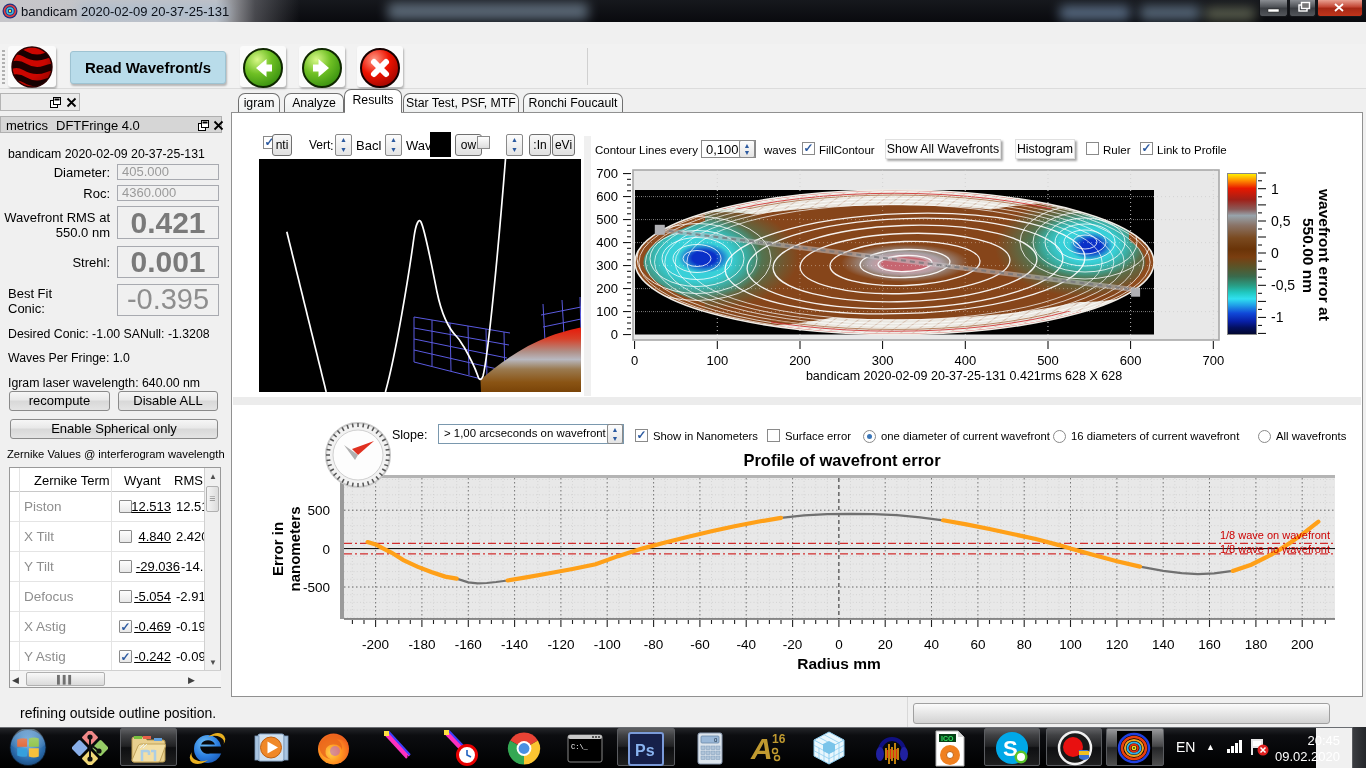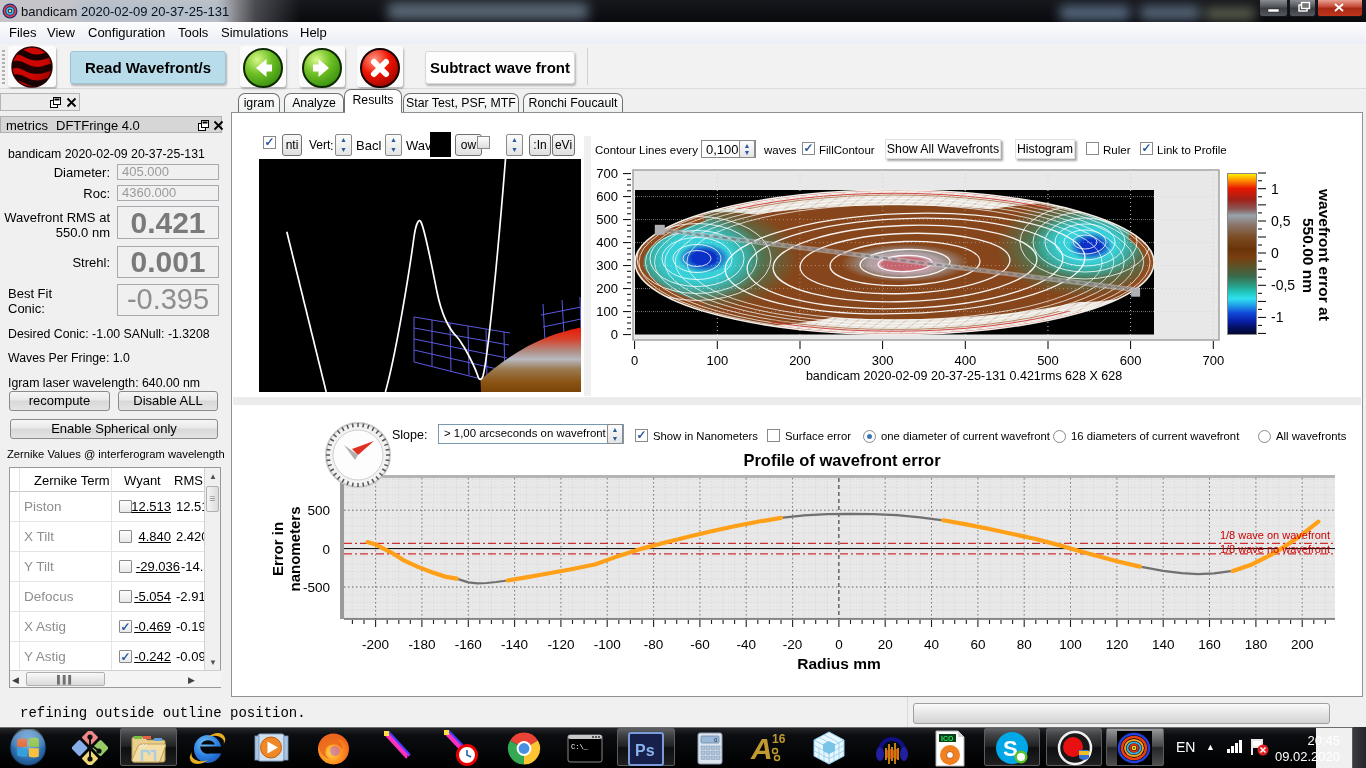--- a/index.html
+++ b/index.html
@@ -35,21 +35,21 @@
 
 .cb { position:absolute; width:13px; height:13px; background:#fff; border:1px solid #8a8a8a; font-size:12px; line-height:11px; text-align:center; color:#2c5aa0; font-weight:bold; }
 .radio { position:absolute; width:13px; height:13px; background:#fff; border:1px solid #8a8a8a; border-radius:50%; }
 .btn7 { position:absolute; background:linear-gradient(#f6f6f6,#e8e8e8 45%,#d8d8d8 50%,#e4e4e4); border:1px solid #8a8a8a; border-radius:3px; font-size:13px; text-align:center; color:#000; }
 .lbl { position:absolute; white-space:nowrap; }
 .pbtn { position:absolute; background:#fcfcfc; border:1px solid #e0e0e0; box-shadow:2px 2px 2px rgba(0,0,0,0.35); font-size:12.3px; text-align:center; white-space:nowrap; overflow:hidden; }
 .sbtn { position:absolute; height:22px; background:linear-gradient(#f8f8f8,#e0e0e0); border:1px solid #707070; border-radius:3px; font-size:12px; text-align:center; line-height:20px; overflow:hidden; }
 .spin { position:absolute; width:17px; height:22px; background:linear-gradient(#fdfdfd,#e4e4e4); border:1px solid #8a8a8a; border-radius:2px; }
 .spin span { display:block; height:10px; font-size:7px; text-align:center; line-height:10px; color:#2c5aa0; }
 
-#statusbar { position:absolute; left:0; top:697px; width:1366px; height:30px; background:#f0f0f0; font-size:14px;font-family:Liberation Mono, monospace; }
+#statusbar { position:absolute; left:0; top:697px; width:1366px; height:30px; background:#f0f0f0; font-size:14px; }
 
 #taskbar { position:absolute; left:0; top:727px; width:1316px; height:41px; background:linear-gradient(#26282c,#0c0d10 20%,#050608 60%,#000); }
 .tico { position:absolute; top:731px; }
 .appbox { position:absolute; top:1px; height:38px; border:1px solid #5a5c60; border-radius:2px; background:linear-gradient(rgba(255,255,255,0.28),rgba(255,255,255,0.10) 48%,rgba(255,255,255,0.03) 52%,rgba(255,255,255,0.12)); }
 </style>
 </head>
 <body>
 <div id="screen">
   <div id="titlebar">
     <div id="titleglow"></div>
@@ -73,28 +73,20 @@
           </svg></div>
       <div class="winbtn" style="width:27px;margin-right:1px"><svg width="25" height="15">
             <rect x="9" y="5" width="8" height="6" fill="none" stroke="#fff" stroke-width="1.4"></rect>
             <rect x="11.5" y="2.5" width="8" height="6" fill="#777" stroke="#fff" stroke-width="1.4"></rect>
           </svg></div>
       <div class="winbtn" style="width:46px;background:linear-gradient(#e8a091,#c14230 45%,#a52815 50%,#c0351c)"><svg width="44" height="15">
             <path d="M17 4 L25 11 M25 4 L17 11" stroke="#fff" stroke-width="1.8"></path>
           </svg></div>
     </div>
   </div>
-  <div id="menubar">
-    <span class="mitem" style="left:9px">Files</span>
-    <span class="mitem" style="left:47px">View</span>
-    <span class="mitem" style="left:88px">Configuration</span>
-    <span class="mitem" style="left:178px">Tools</span>
-    <span class="mitem" style="left:221px">Simulations</span>
-    <span class="mitem" style="left:300px">Help</span>
-  </div>
   <div id="toolbar">
       <div style="position:absolute;left:2px;top:4px;width:3px;height:38px;background:repeating-linear-gradient(#f2f2f2 0 2px,#b0b0b0 2px 4px)"></div>
     <div class="tbtn" style="left:8px;top:2px;width:48px;height:41px;background:#fbfbfb;"></div>
     <svg class="abs" style="left:11px;top:2px" width="42" height="42" viewBox="0 0 42 42">
       <defs>
           <clipPath id="fc">
             <circle cx="21" cy="21" r="20"></circle>
           </clipPath>
       <radialGradient id="fshade" cx="0.3" cy="0.3" r="1">
             <stop offset="0.5" stop-color="#000" stop-opacity="0"></stop>
@@ -133,21 +125,20 @@
       <defs>
           <radialGradient id="rg" cx="0.35" cy="0.28" r="0.95">
             <stop offset="0" stop-color="#ff9a86"></stop>
             <stop offset="0.42" stop-color="#ee1200"></stop>
             <stop offset="1" stop-color="#7a0000"></stop>
           </radialGradient>
         </defs>
       <circle cx="20" cy="20" r="19" fill="url(#rg)" stroke="#180000" stroke-width="2"></circle>
       <path d="M14 14 L26 26 M26 14 L14 26" stroke="#fff" stroke-width="6" stroke-linecap="round"></path>
     </svg>
-    <div class="tbtn" style="left:425px;top:7px;width:150px;height:33px;background:#fdfdfd;border:1px solid #d8d8d8;font-weight:bold;font-size:15px;text-align:center;line-height:31px;">Subtract wave front</div>
     <div style="position:absolute;left:587px;top:4px;width:1px;height:37px;background:#d0d0d0"></div>
   </div>
   <div id="tabrow">
     <div class="tab" style="left:238px;top:93px;width:42px;height:19px;line-height:18px;">igram</div>
     <div class="tab" style="left:284px;top:93px;width:60px;height:19px;line-height:18px;">Analyze</div>
     <div class="tab" style="left:403px;top:93px;width:116px;height:19px;line-height:18px;">Star Test, PSF, MTF</div>
     <div class="tab" style="left:523px;top:93px;width:100px;height:19px;line-height:18px;">Ronchi  Foucault</div>
     <div class="tab" style="left:344px;top:89px;width:58px;height:23px;line-height:20px;background:#fff;z-index:3;">Results</div>
     <div style="position:absolute;left:345px;top:111px;width:56px;height:3px;background:#fff;z-index:4"></div>
   </div>
@@ -246,21 +237,21 @@
       <div style="position:absolute;left:0;bottom:0;width:211px;height:17px;background:#f4f4f4;border-top:1px solid #d0d0d0">
         <div style="position:absolute;left:2px;top:4px;font-size:9px;color:#404040">◀</div>
         <div style="position:absolute;left:16px;top:1px;width:79px;height:14px;background:linear-gradient(#f8f8f8,#dadada);border:1px solid #b0b0b0;border-radius:2px;text-align:center;font-size:8px;color:#707070;line-height:13px">▌▌▌</div>
         <div style="position:absolute;left:178px;top:4px;font-size:9px;color:#404040">▶</div>
       </div>
     </div>
   </div>
   <div id="page">
 
     <div class="cb" style="left:31px;top:23px">✓</div>
-    <div class="sbtn" style="left:50px;top:21px;width:20px">nti</div>
+    <div class="sbtn" style="left:40px;top:21px;width:20px">nti</div>
     <span class="lbl" style="left:77px;top:25px;font-size:12px">Vert</span>
     <span class="lbl" style="left:98px;top:25px;font-size:13px">:</span>
     <div class="spin" style="left:103px;top:21px">
         <span>▲</span>
         <span>▼</span>
       </div>
     <span class="lbl" style="left:124px;top:25px;font-size:13px">Bacl</span>
     <div class="spin" style="left:153px;top:21px">
         <span>▲</span>
         <span>▼</span>

